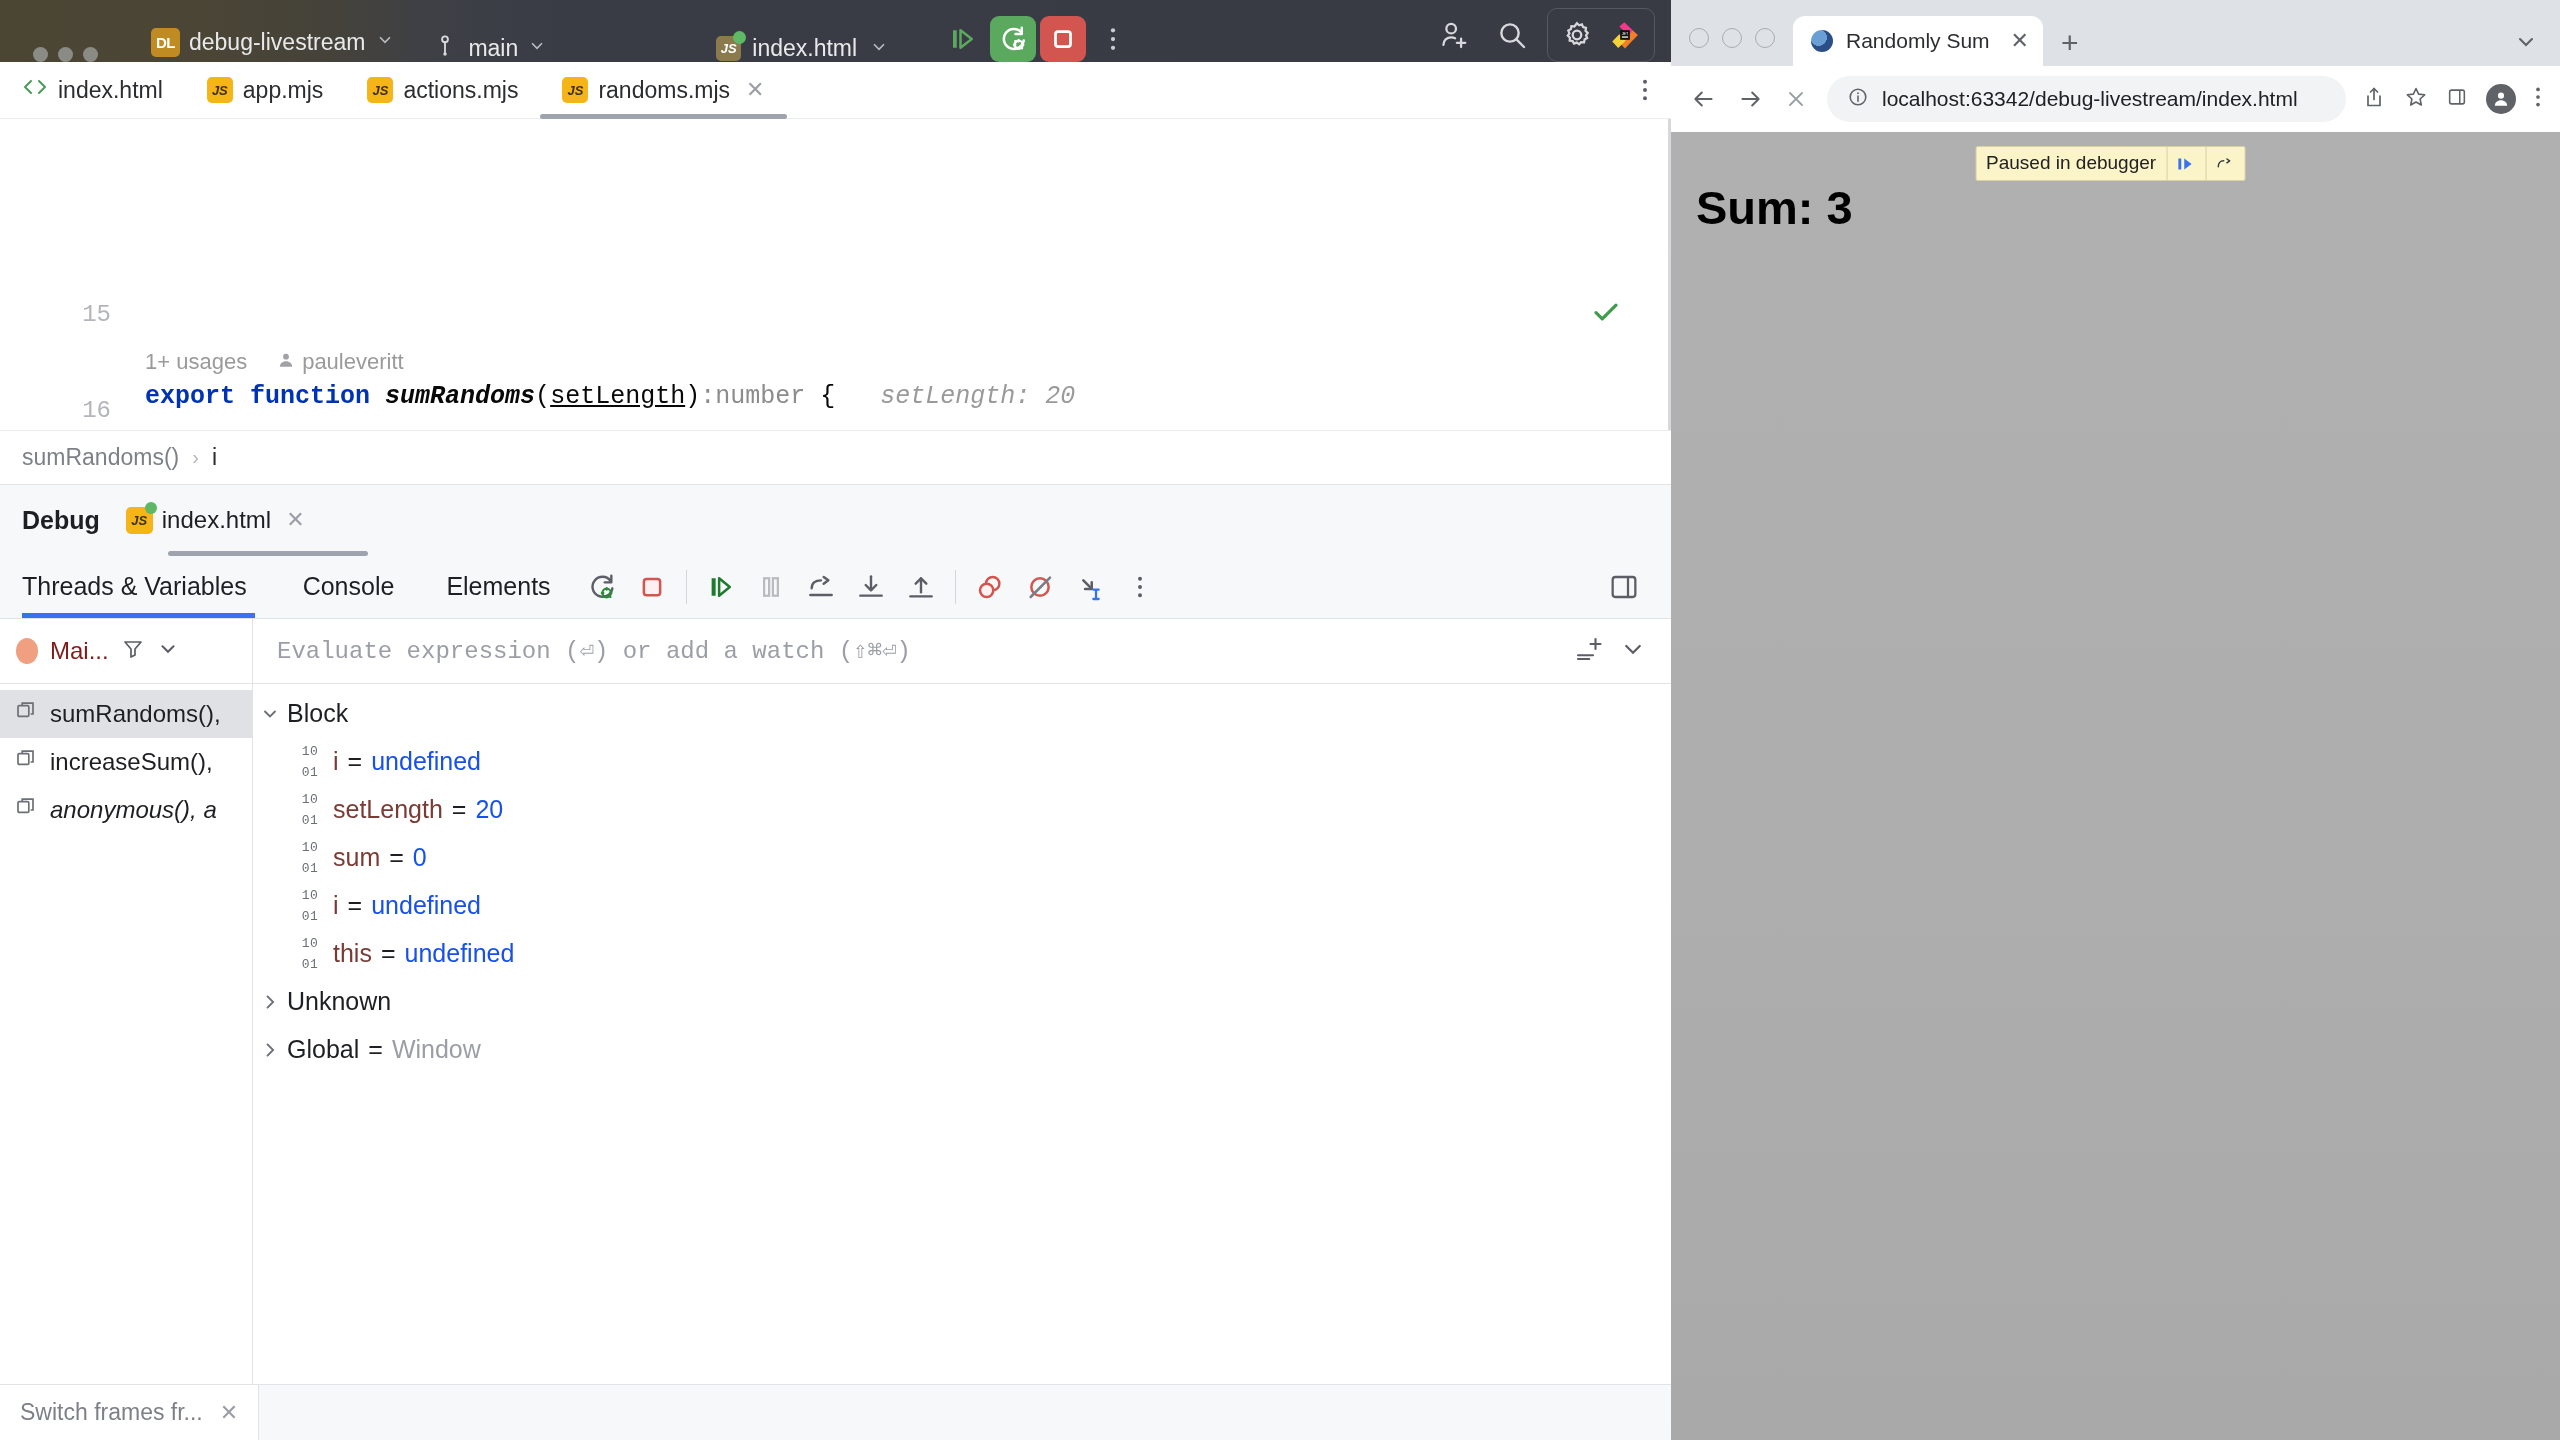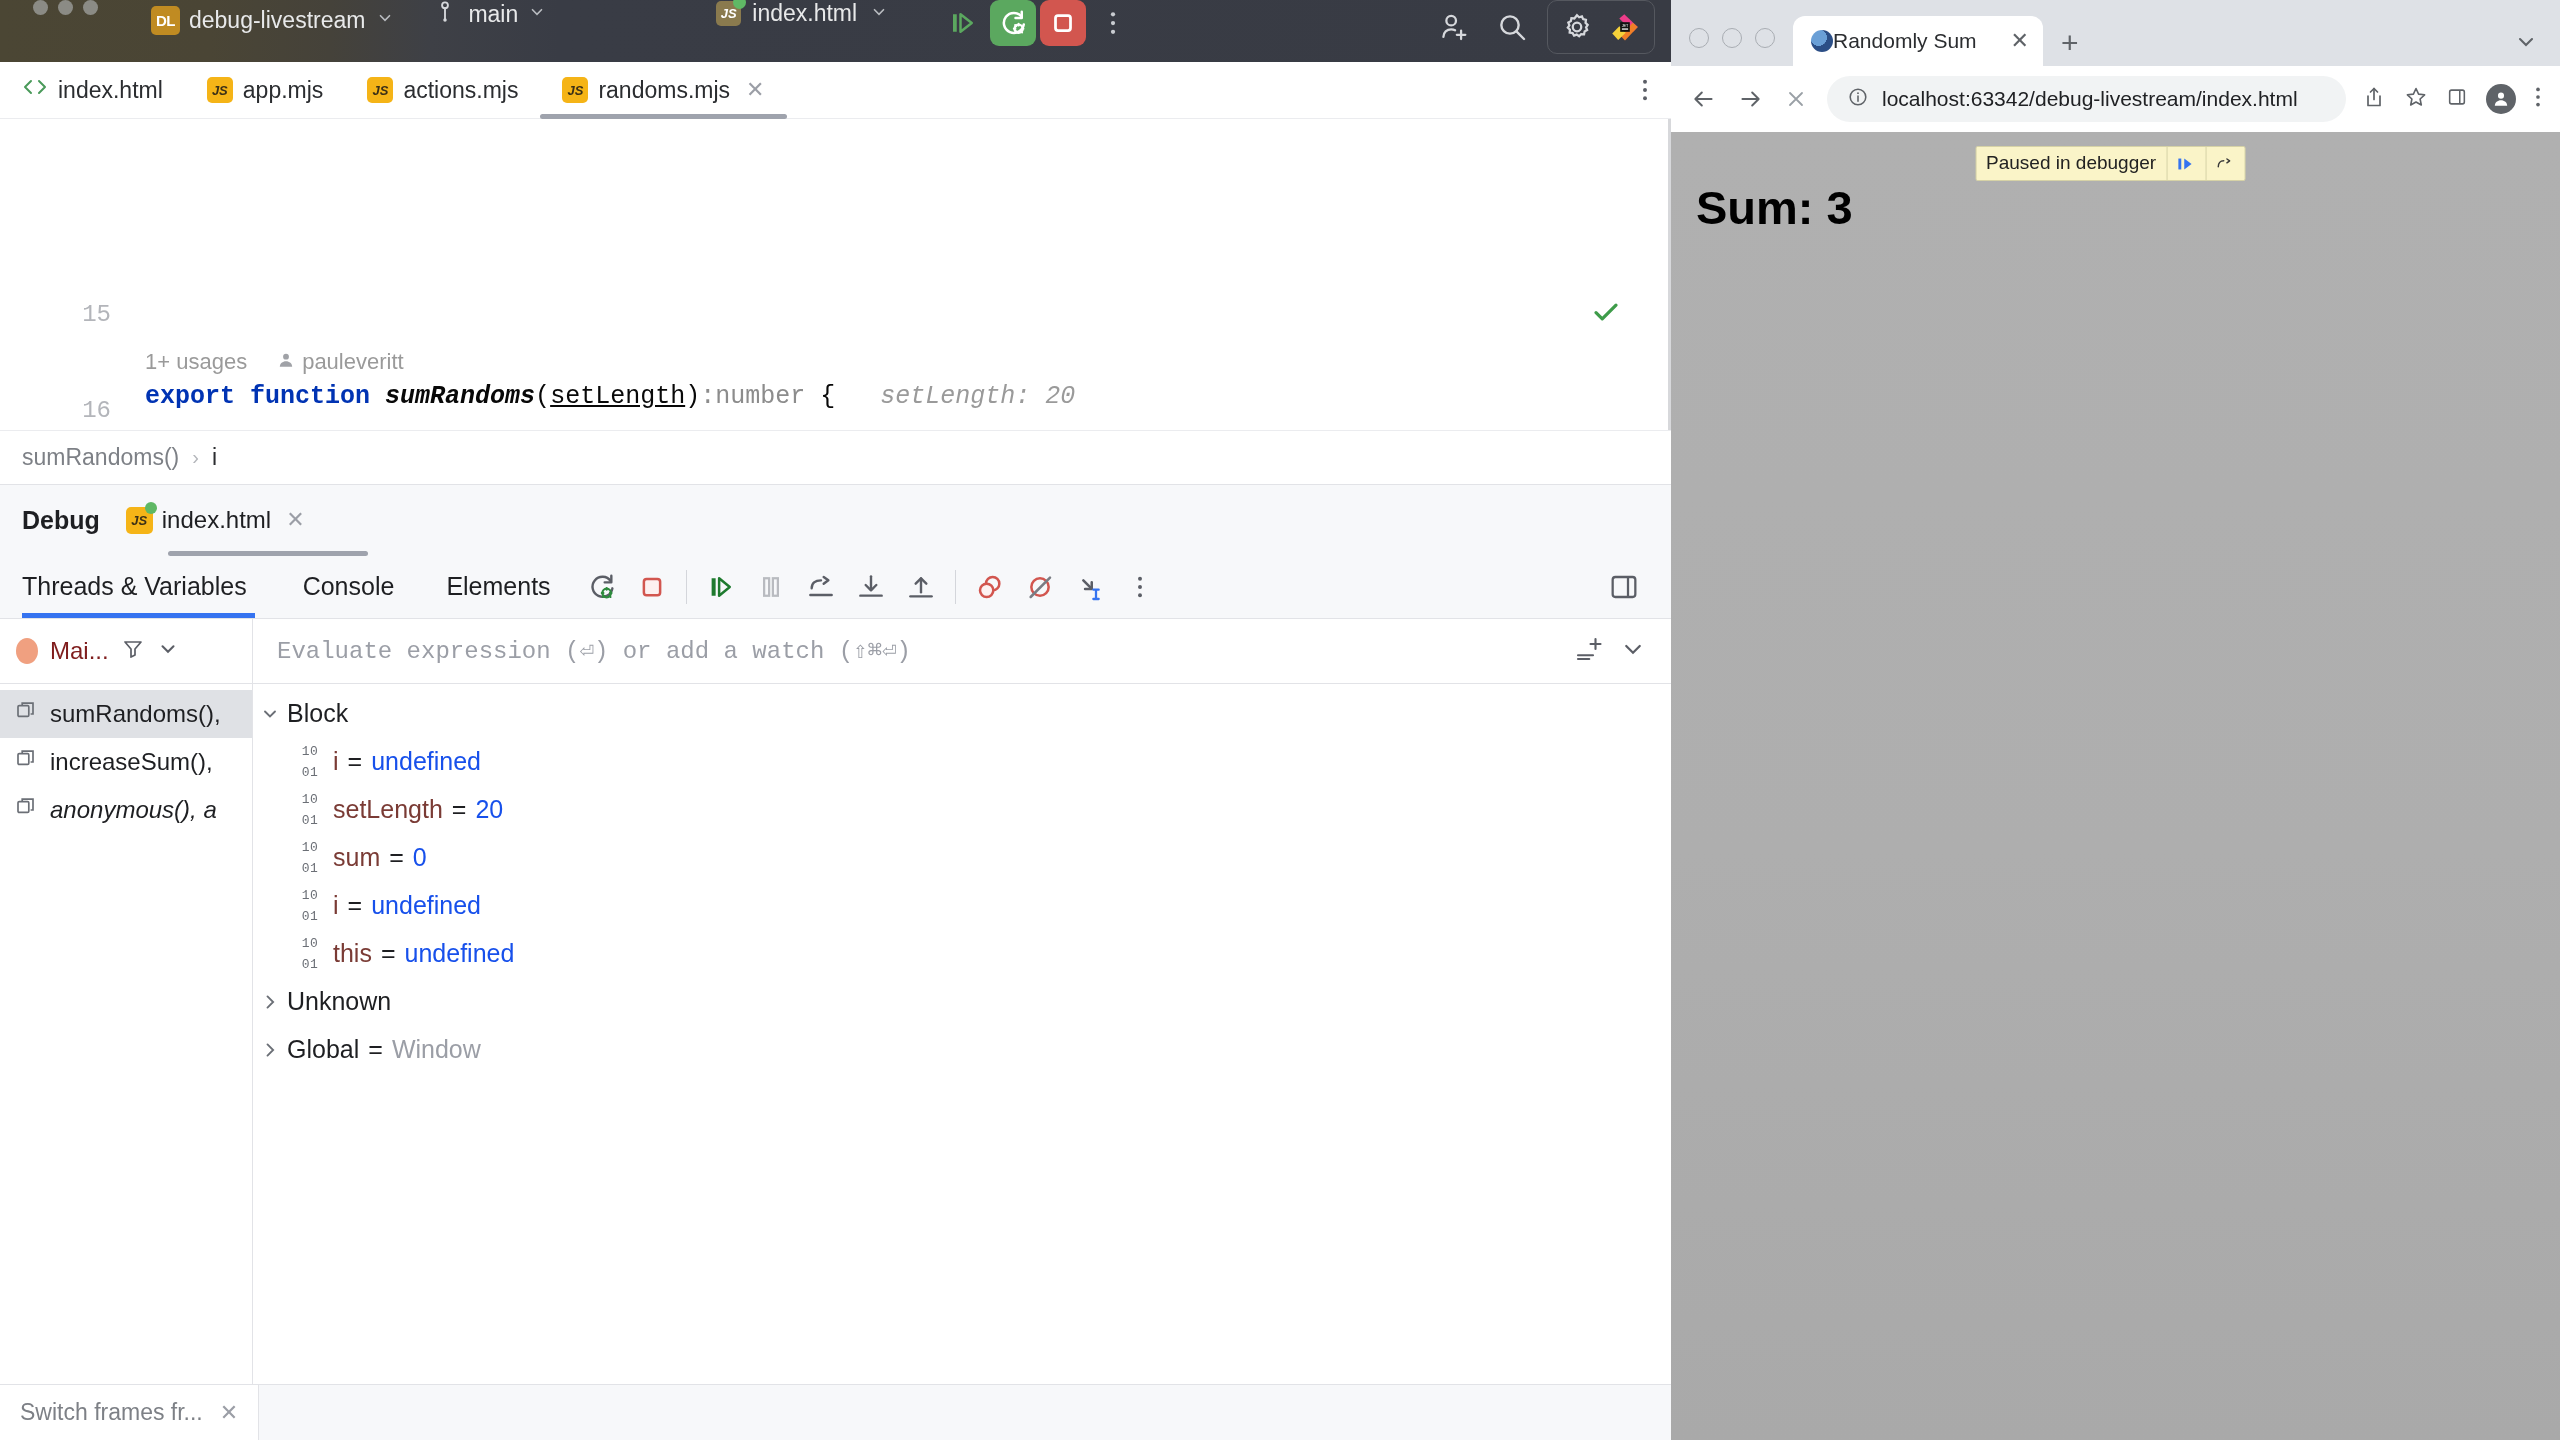--- a/index.html
+++ b/index.html
@@ -22,21 +22,21 @@
     overflow: hidden;
   }
 
   
   .titlebar {
     position: relative;
     height: 62px;
     flex: 0 0 62px;
     background: #3c3f41;
     background-image: linear-gradient(90deg, #4b4634 0px, #4a4535 210px, #45423a 330px, #3e4046 430px, #393c45 560px, #383b44 100%);
-    display: flex; align-items: flex-start;
+    display: flex; align-items: flex-end;
     color: #e3e4e6;
   }
   .traffic { display: flex; gap: 10px; margin-left: 33px; }
   .traffic i { width: 15px; height: 15px; border-radius: 50%; background: #8b8b85; display: block; }
 
   .proj-chip {
     display: flex; align-items: center; gap: 9px;
     margin-left: 53px;
     height: 40px;
     padding: 0 6px 0 0;
@@ -299,21 +299,21 @@
     padding-top: 10px;
     flex: 0 0 auto;
   }
   .br-tabsrow { display: flex; align-items: flex-end; height: 56px; padding-left: 18px; }
   .br-traffic { display: flex; gap: 13px; align-items: center; height: 56px; margin-right: 18px; }
   .br-traffic i {
     width: 20px; height: 20px; border-radius: 50%;
     border: 1.5px solid #a9adb3; background: #dee1e6; display: block;
   }
   .br-tab {
-    display: flex; align-items: center; 
+    display: flex; align-items: center; gap: 13px;
     background: #ffffff;
     border-radius: 12px 12px 0 0;
     height: 50px; padding: 0 14px 0 18px;
     min-width: 250px;
     font-size: 21px; color: #2b2d30;
   }
   .favicon {
     width: 22px; height: 22px; border-radius: 50%;
     background: radial-gradient(circle at 35% 35%, #6a9fd6 0 40%, #2b4e86 41% 100%);
     flex: 0 0 22px;

